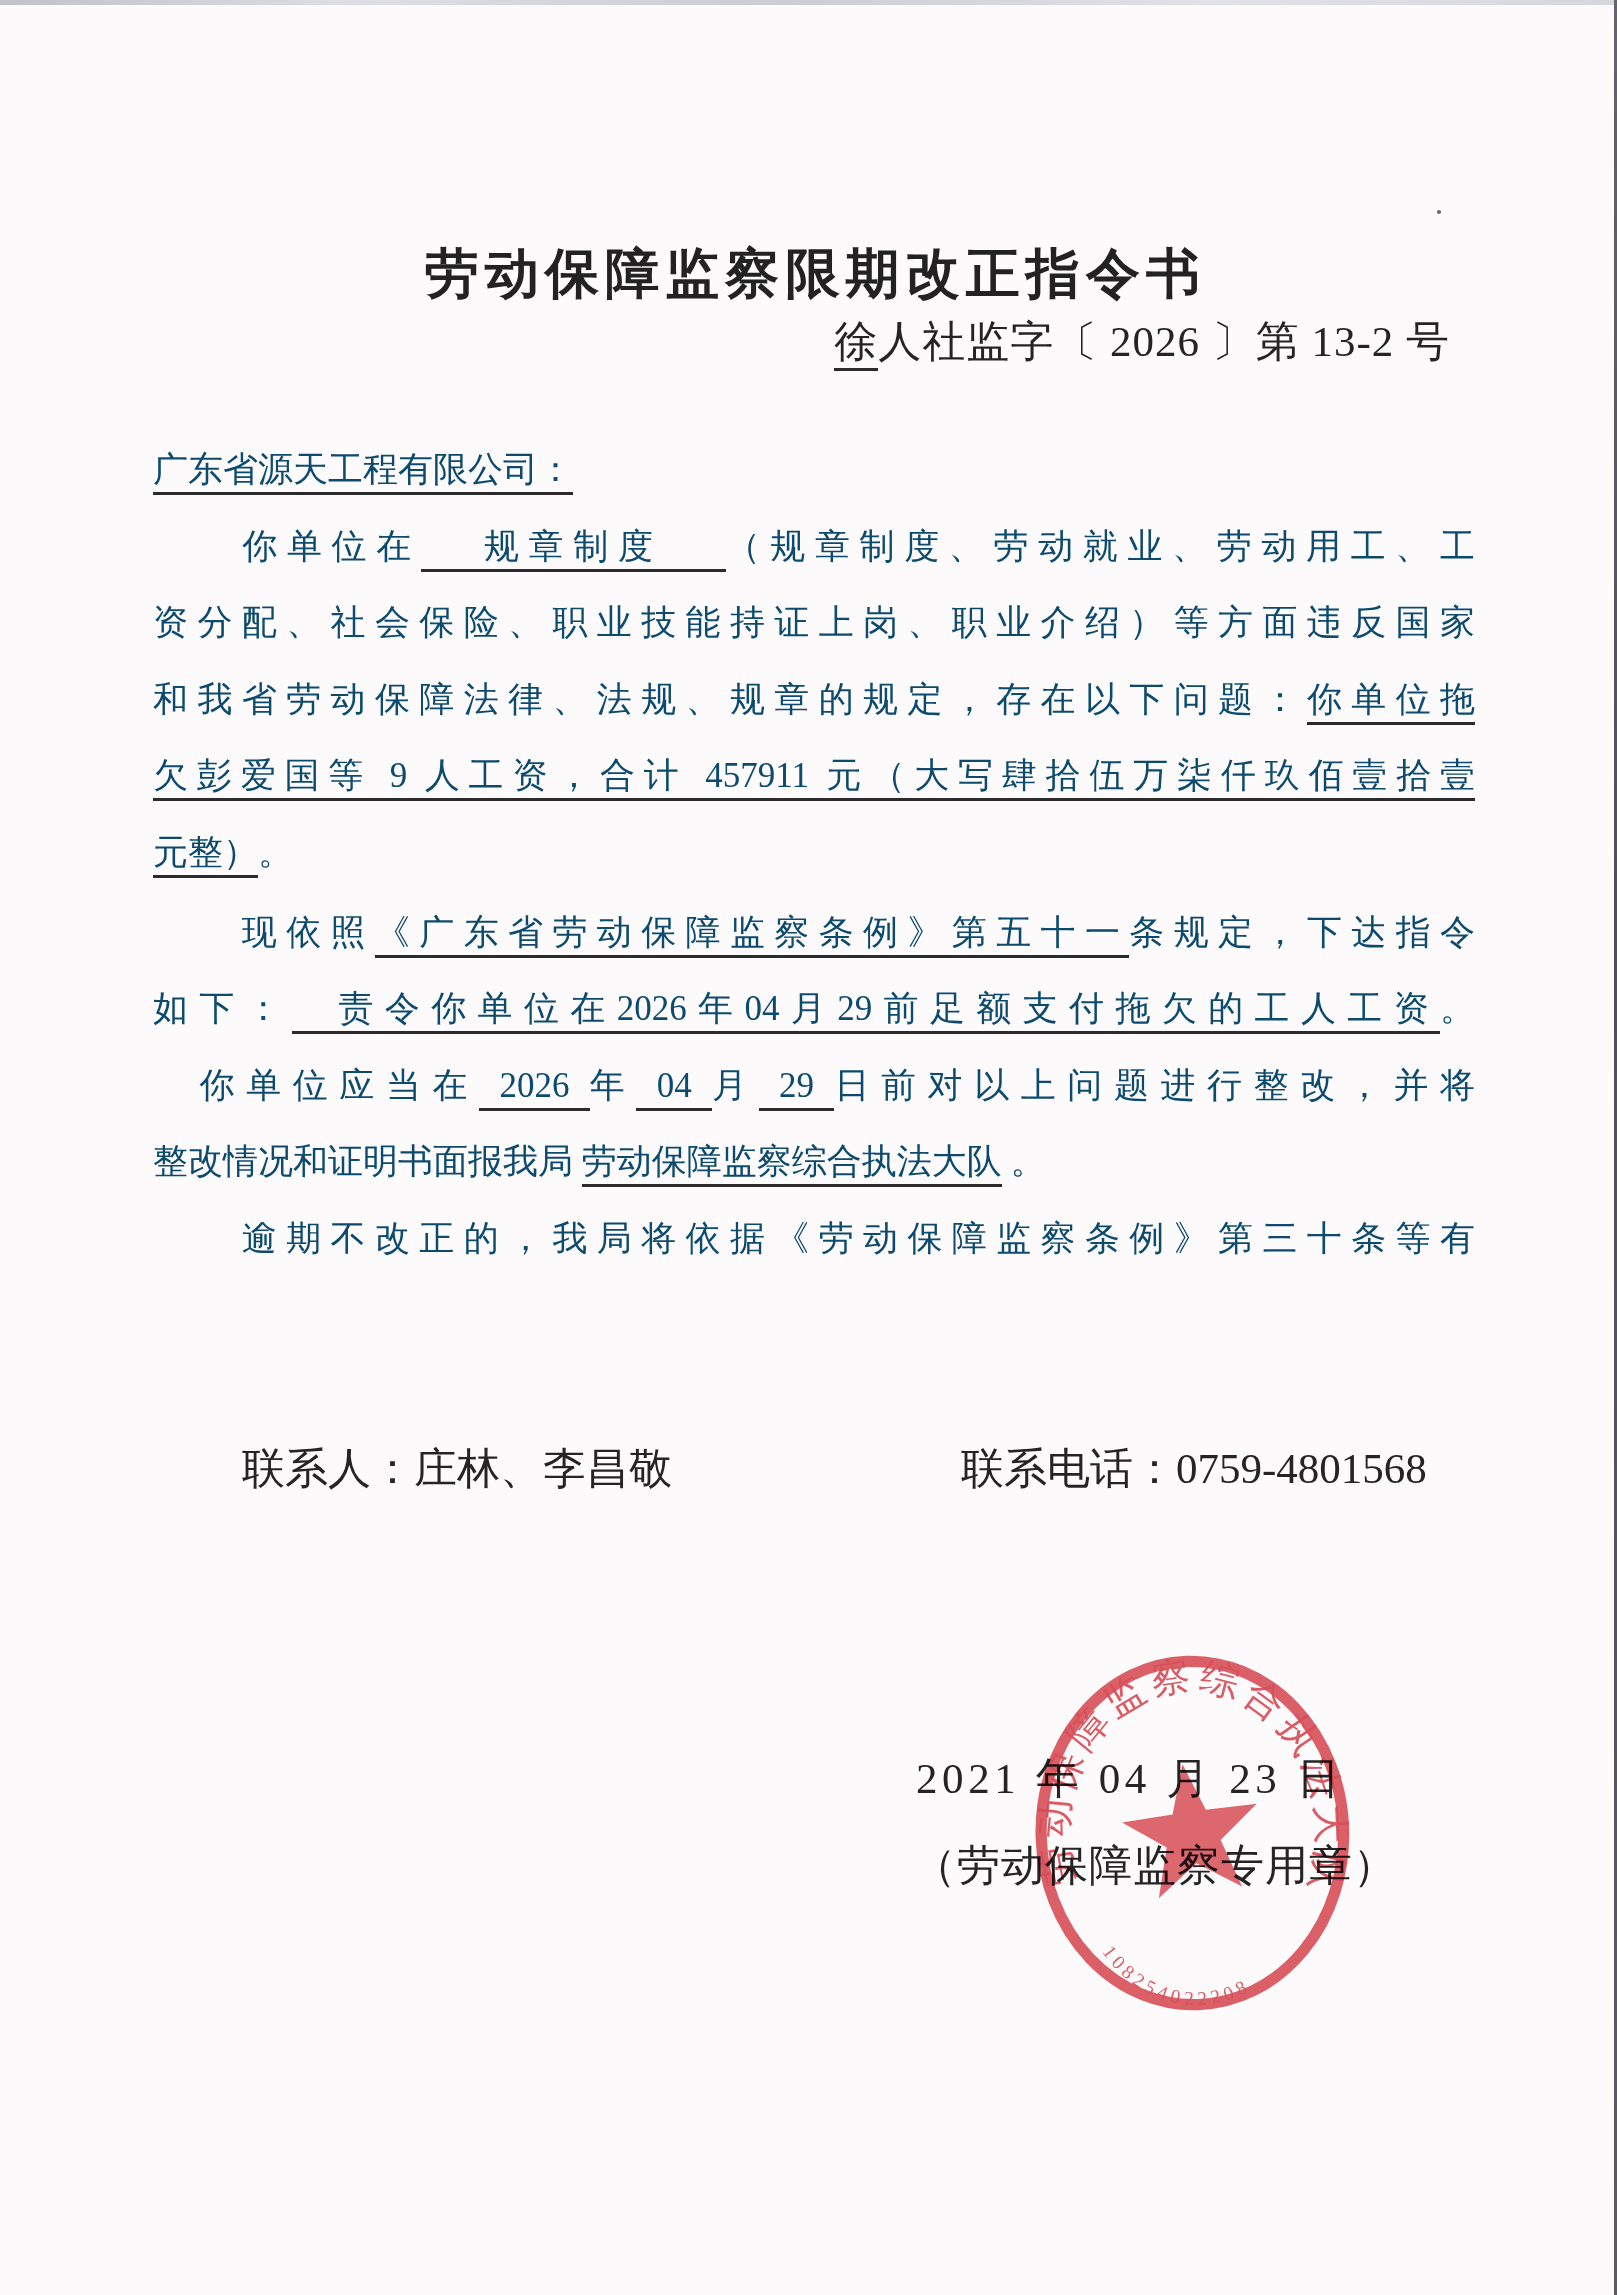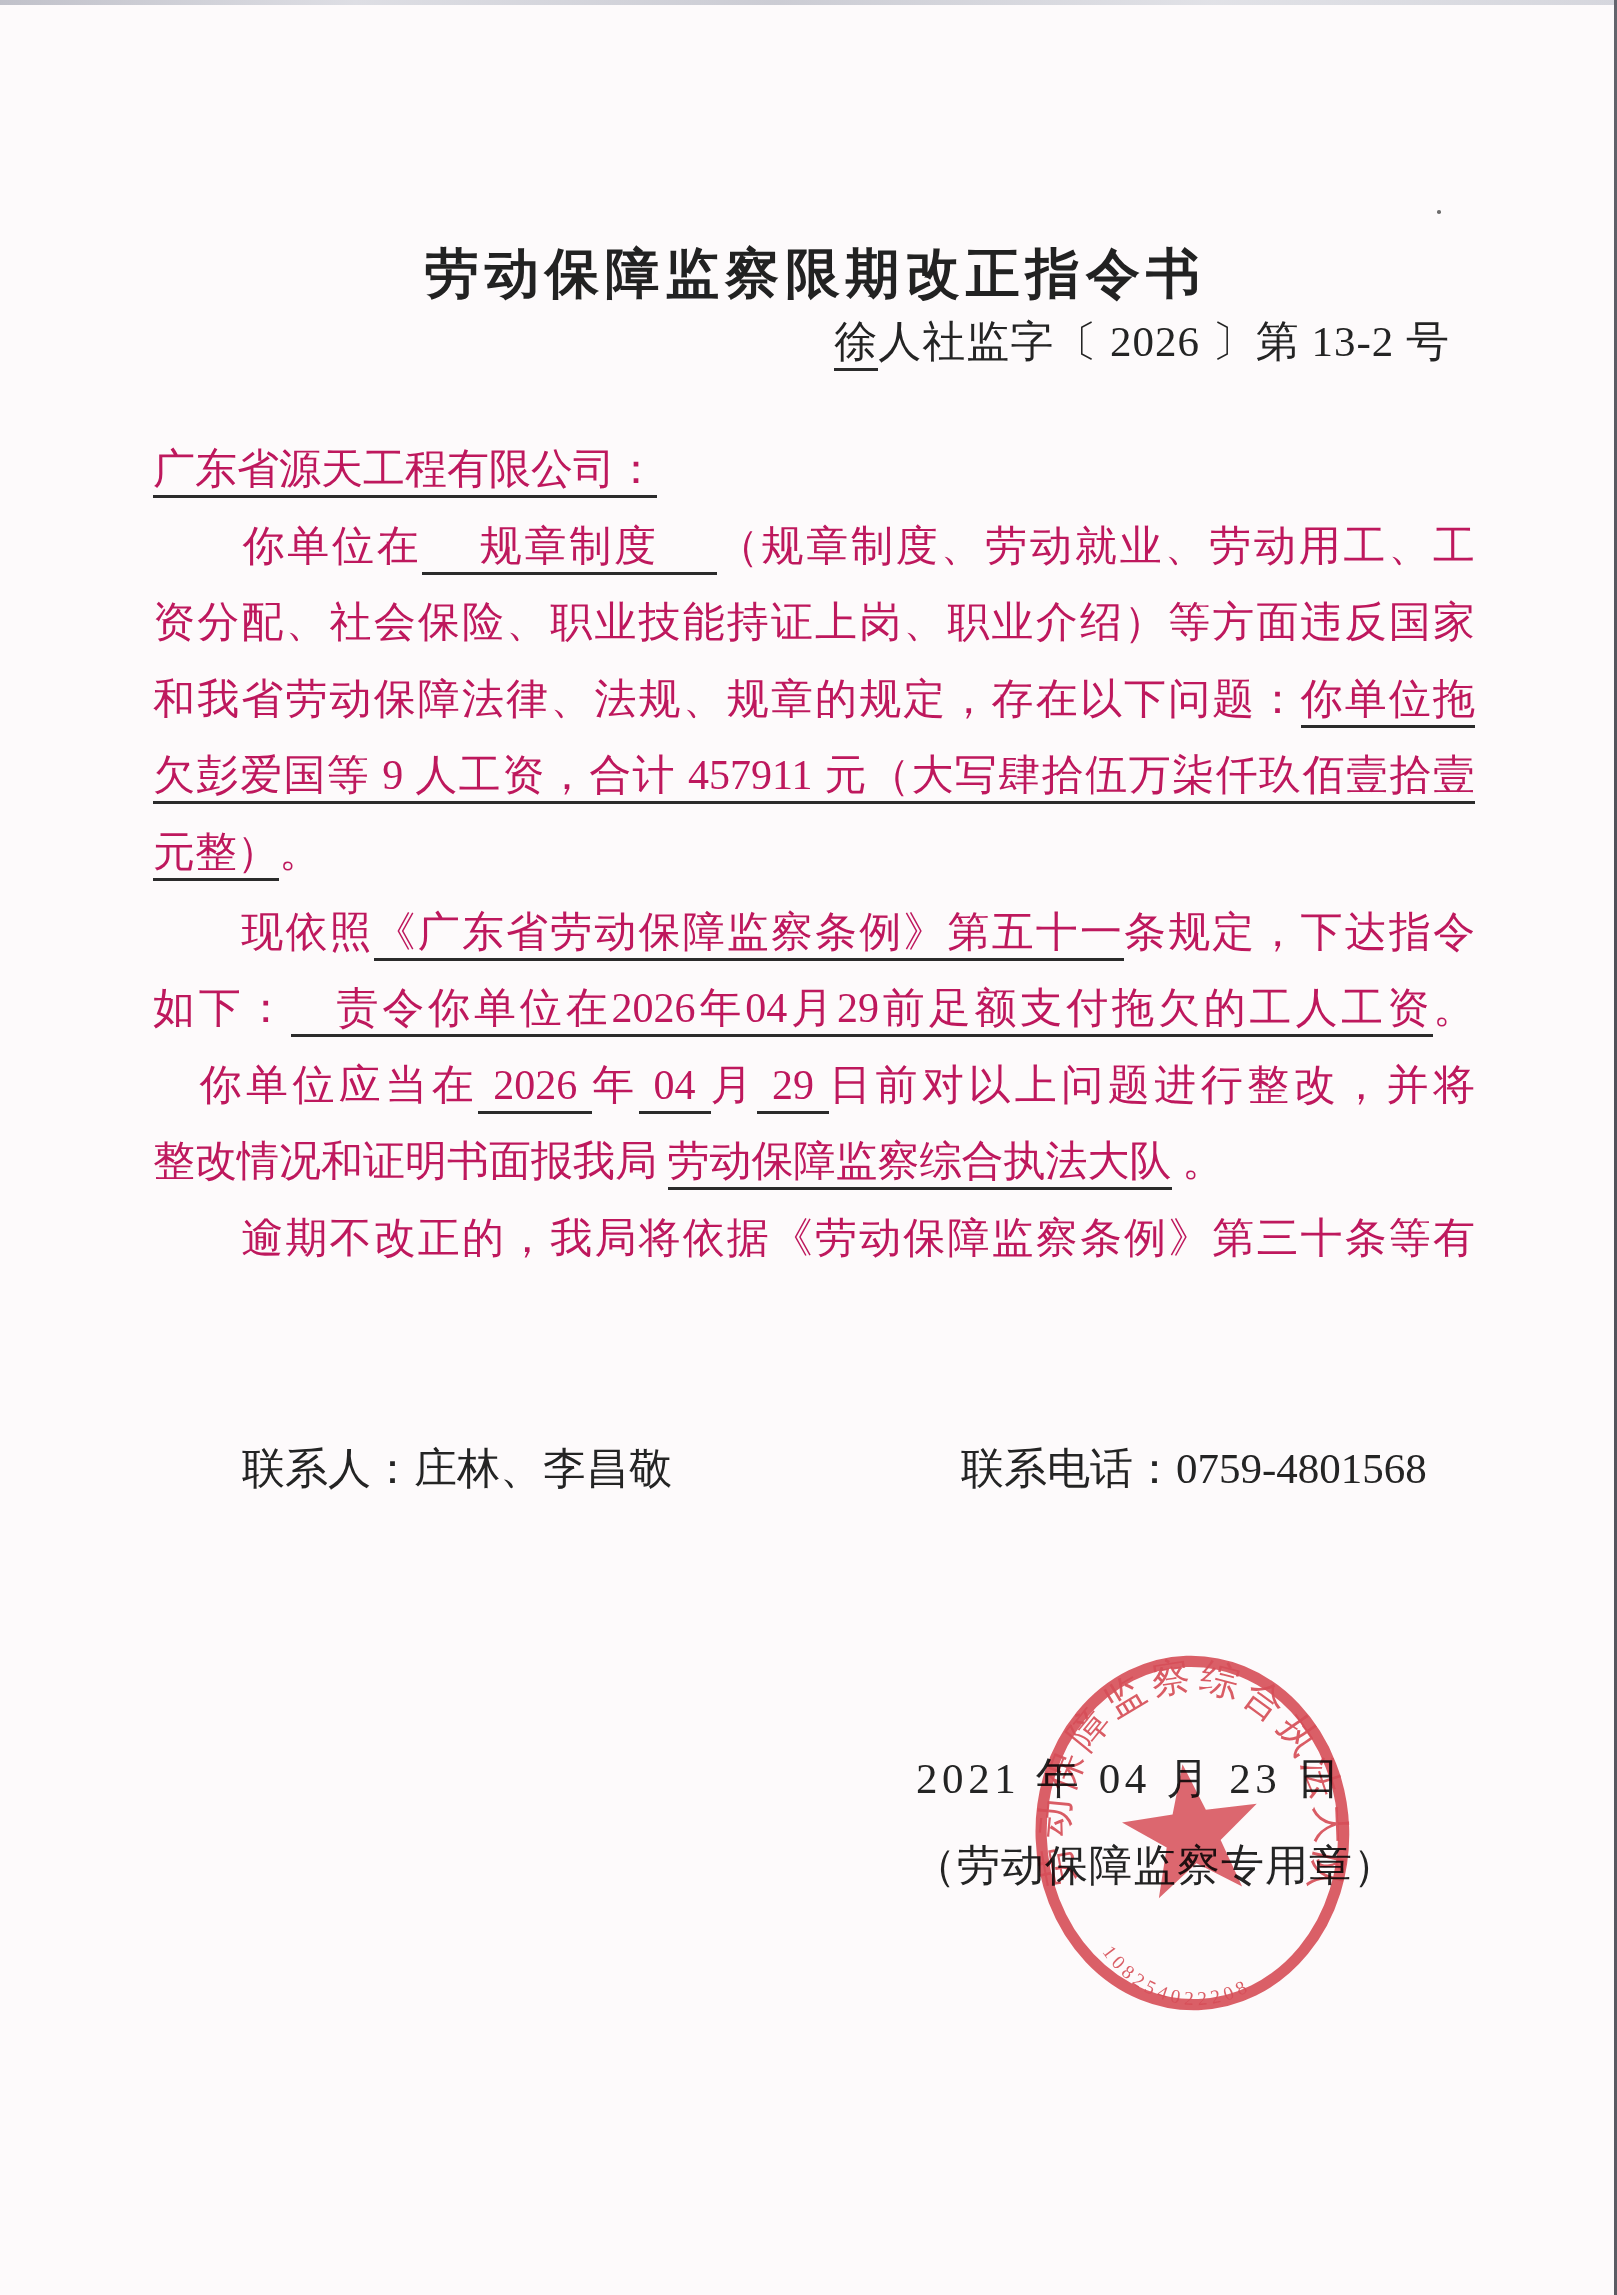--- a/index.html
+++ b/index.html
@@ -31,21 +31,21 @@
     font-size:54px; font-weight:600; letter-spacing:6.1px;
     color:#222;
   }
   .docno {
     position:absolute; top:313px; left:153px; width:1297px;
     text-align:right; font-size:43px; letter-spacing:1px;
     color:#242424;
   }
   .line {
     position:absolute; left:153px; width:1322px;
-    font-size:42px; line-height:59px; color:#be185d;
+    font-size:35px; line-height:59px; color:#0c4a6e;
   }
   .just { text-align:justify; text-align-last:justify; }
   .u { border-bottom:3.6px solid #2b2b2b; padding-bottom:2.6px; }
   .contact-row { position:absolute; left:153px; top:1440px; width:1322px;
     font-size:43px; color:#242424; }
   .contact-row .person { margin-left:89px; }
   .contact-row .phone { position:absolute; left:808px; top:0;text-align:right; }
   .date-line { position:absolute; left:916px; top:1750px;
     font-size:43px; letter-spacing:4.6px; color:#242424; }
   .seal-note { position:absolute; left:913px; top:1837px;

